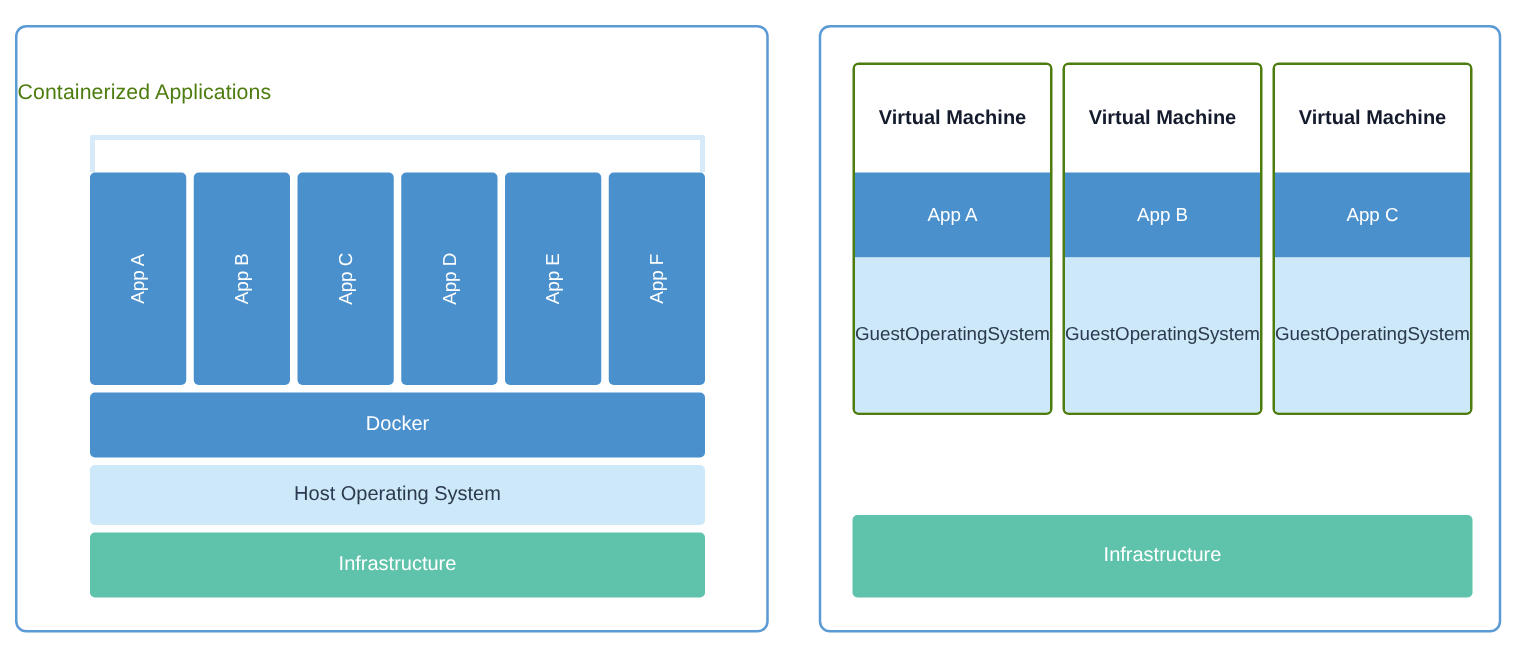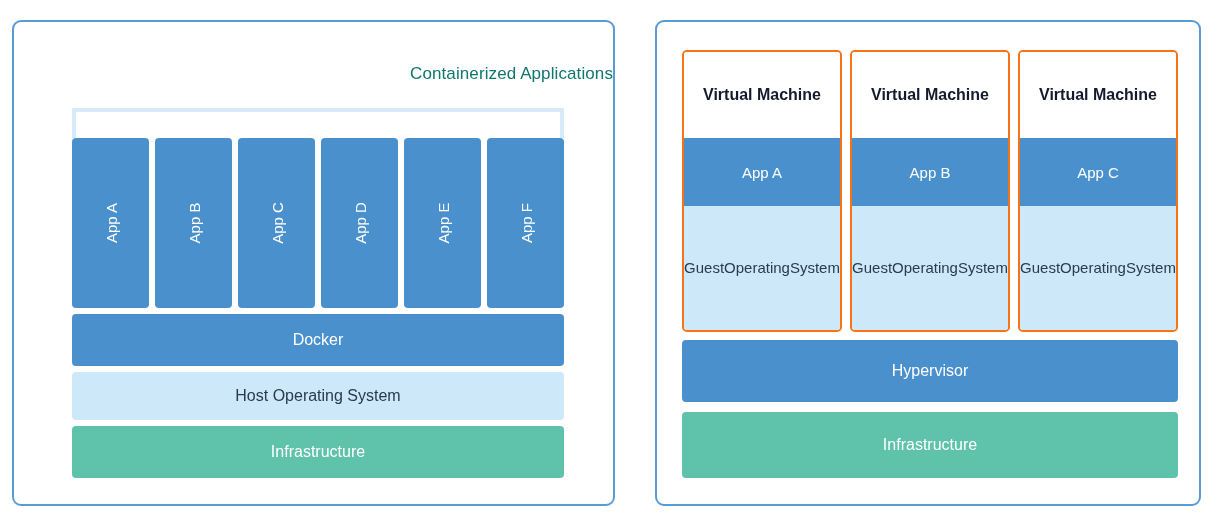--- a/index.html
+++ b/index.html
@@ -41,23 +41,23 @@
     width: 546px;
     height: 486px;
   }
 
   
   .panel-title {
     position: absolute;
     left: 0;
     right: 0;
     top: 42px;
-    text-align: right;
+    text-align: left;
     font-size: 17px;
-    color: #0f766e;
+    color: #4d7c0f;
     letter-spacing: 0.1px;
   }
 
   
   .bracket {
     position: absolute;
     left: 58px;
     top: 86px;
     width: 492px;
     height: 30px;
@@ -128,21 +128,21 @@
     left: 25px;
     top: 28px;
     width: 496px;
     height: 282px;
     display: flex;
     gap: 8px;
   }
   .vm-box {
     flex: 1 1 0;
     box-sizing: border-box;
-    border: 2px solid #f97316;
+    border: 2px solid #4d7c0f;
     border-radius: 5px;
     background: #ffffff;
     display: flex;
     flex-direction: column;
     overflow: hidden;
   }
   .vm-header {
     height: 86px;
     display: flex;
     align-items: center;
@@ -264,18 +264,17 @@
         <div class="vm-app">App C</div>
         <div class="vm-guest">
           <span>Guest</span>
           <span>Operating</span>
           <span>System</span>
         </div>
       </div>
 
     </div>
 
-    <div class="rbar rbar-hypervisor">Hypervisor</div>
 
     <div class="rbar rbar-infra">Infrastructure</div>
   </div>
 
 </div>
 
 </body></html>

